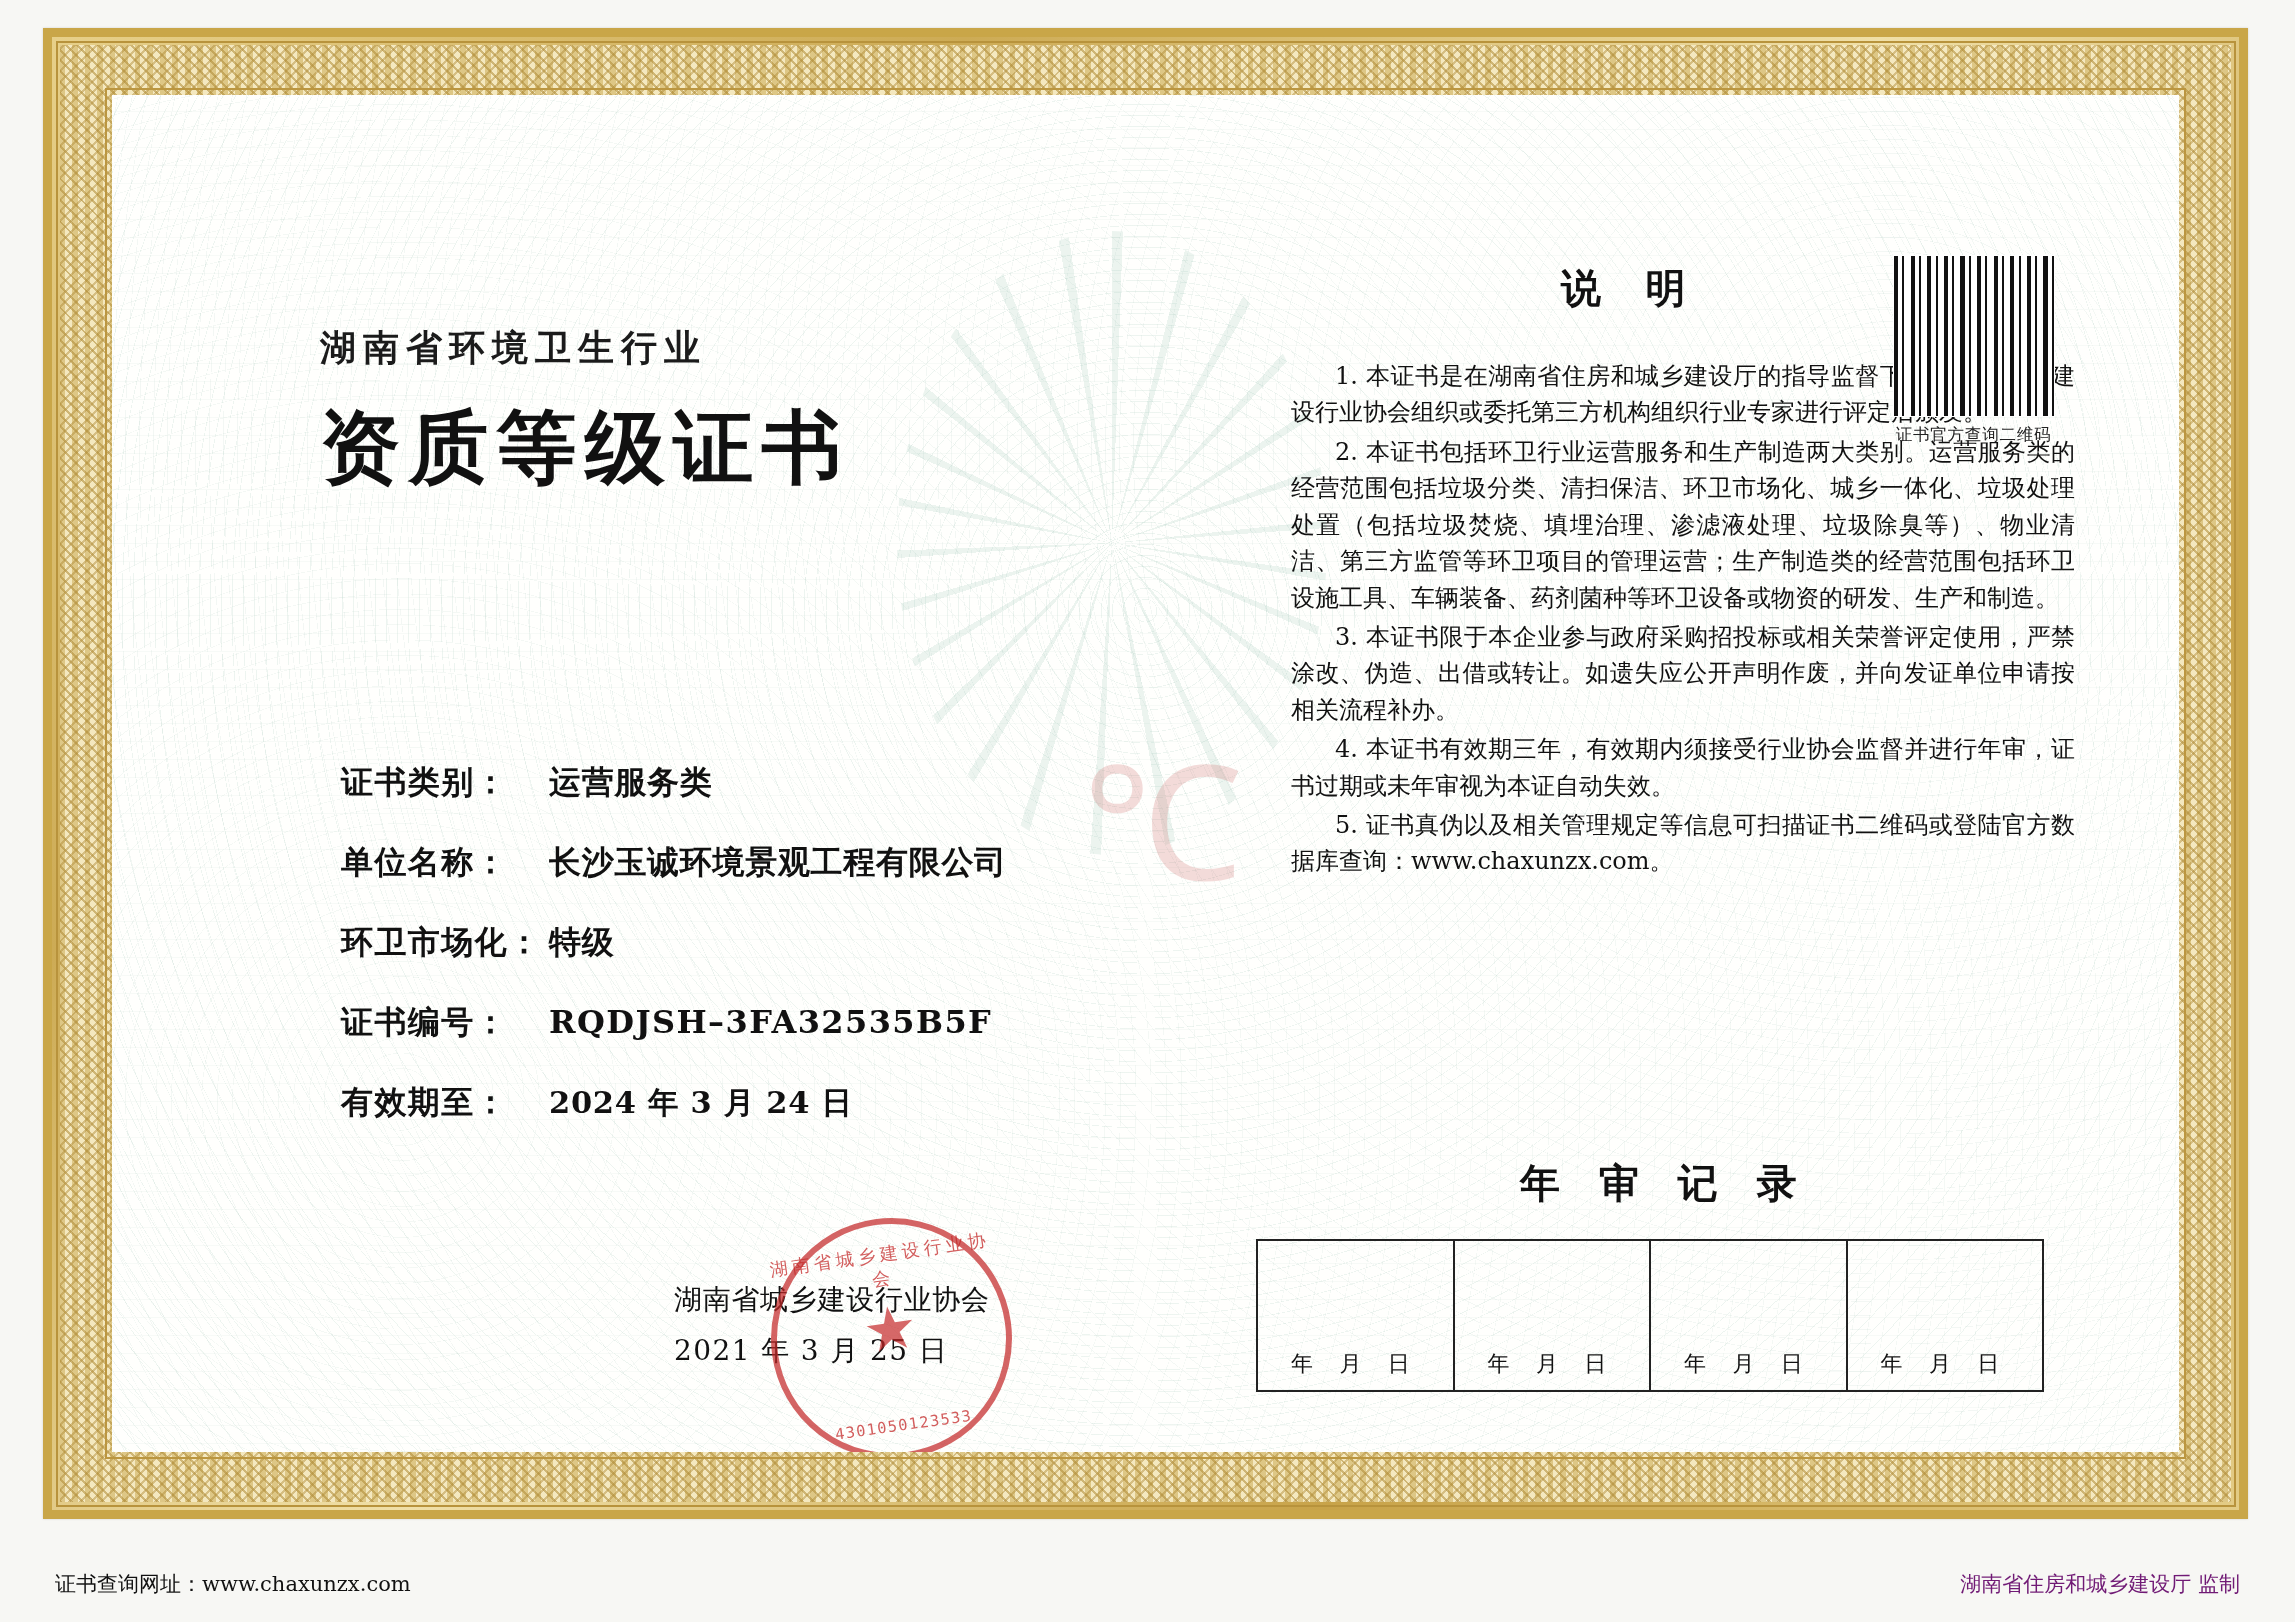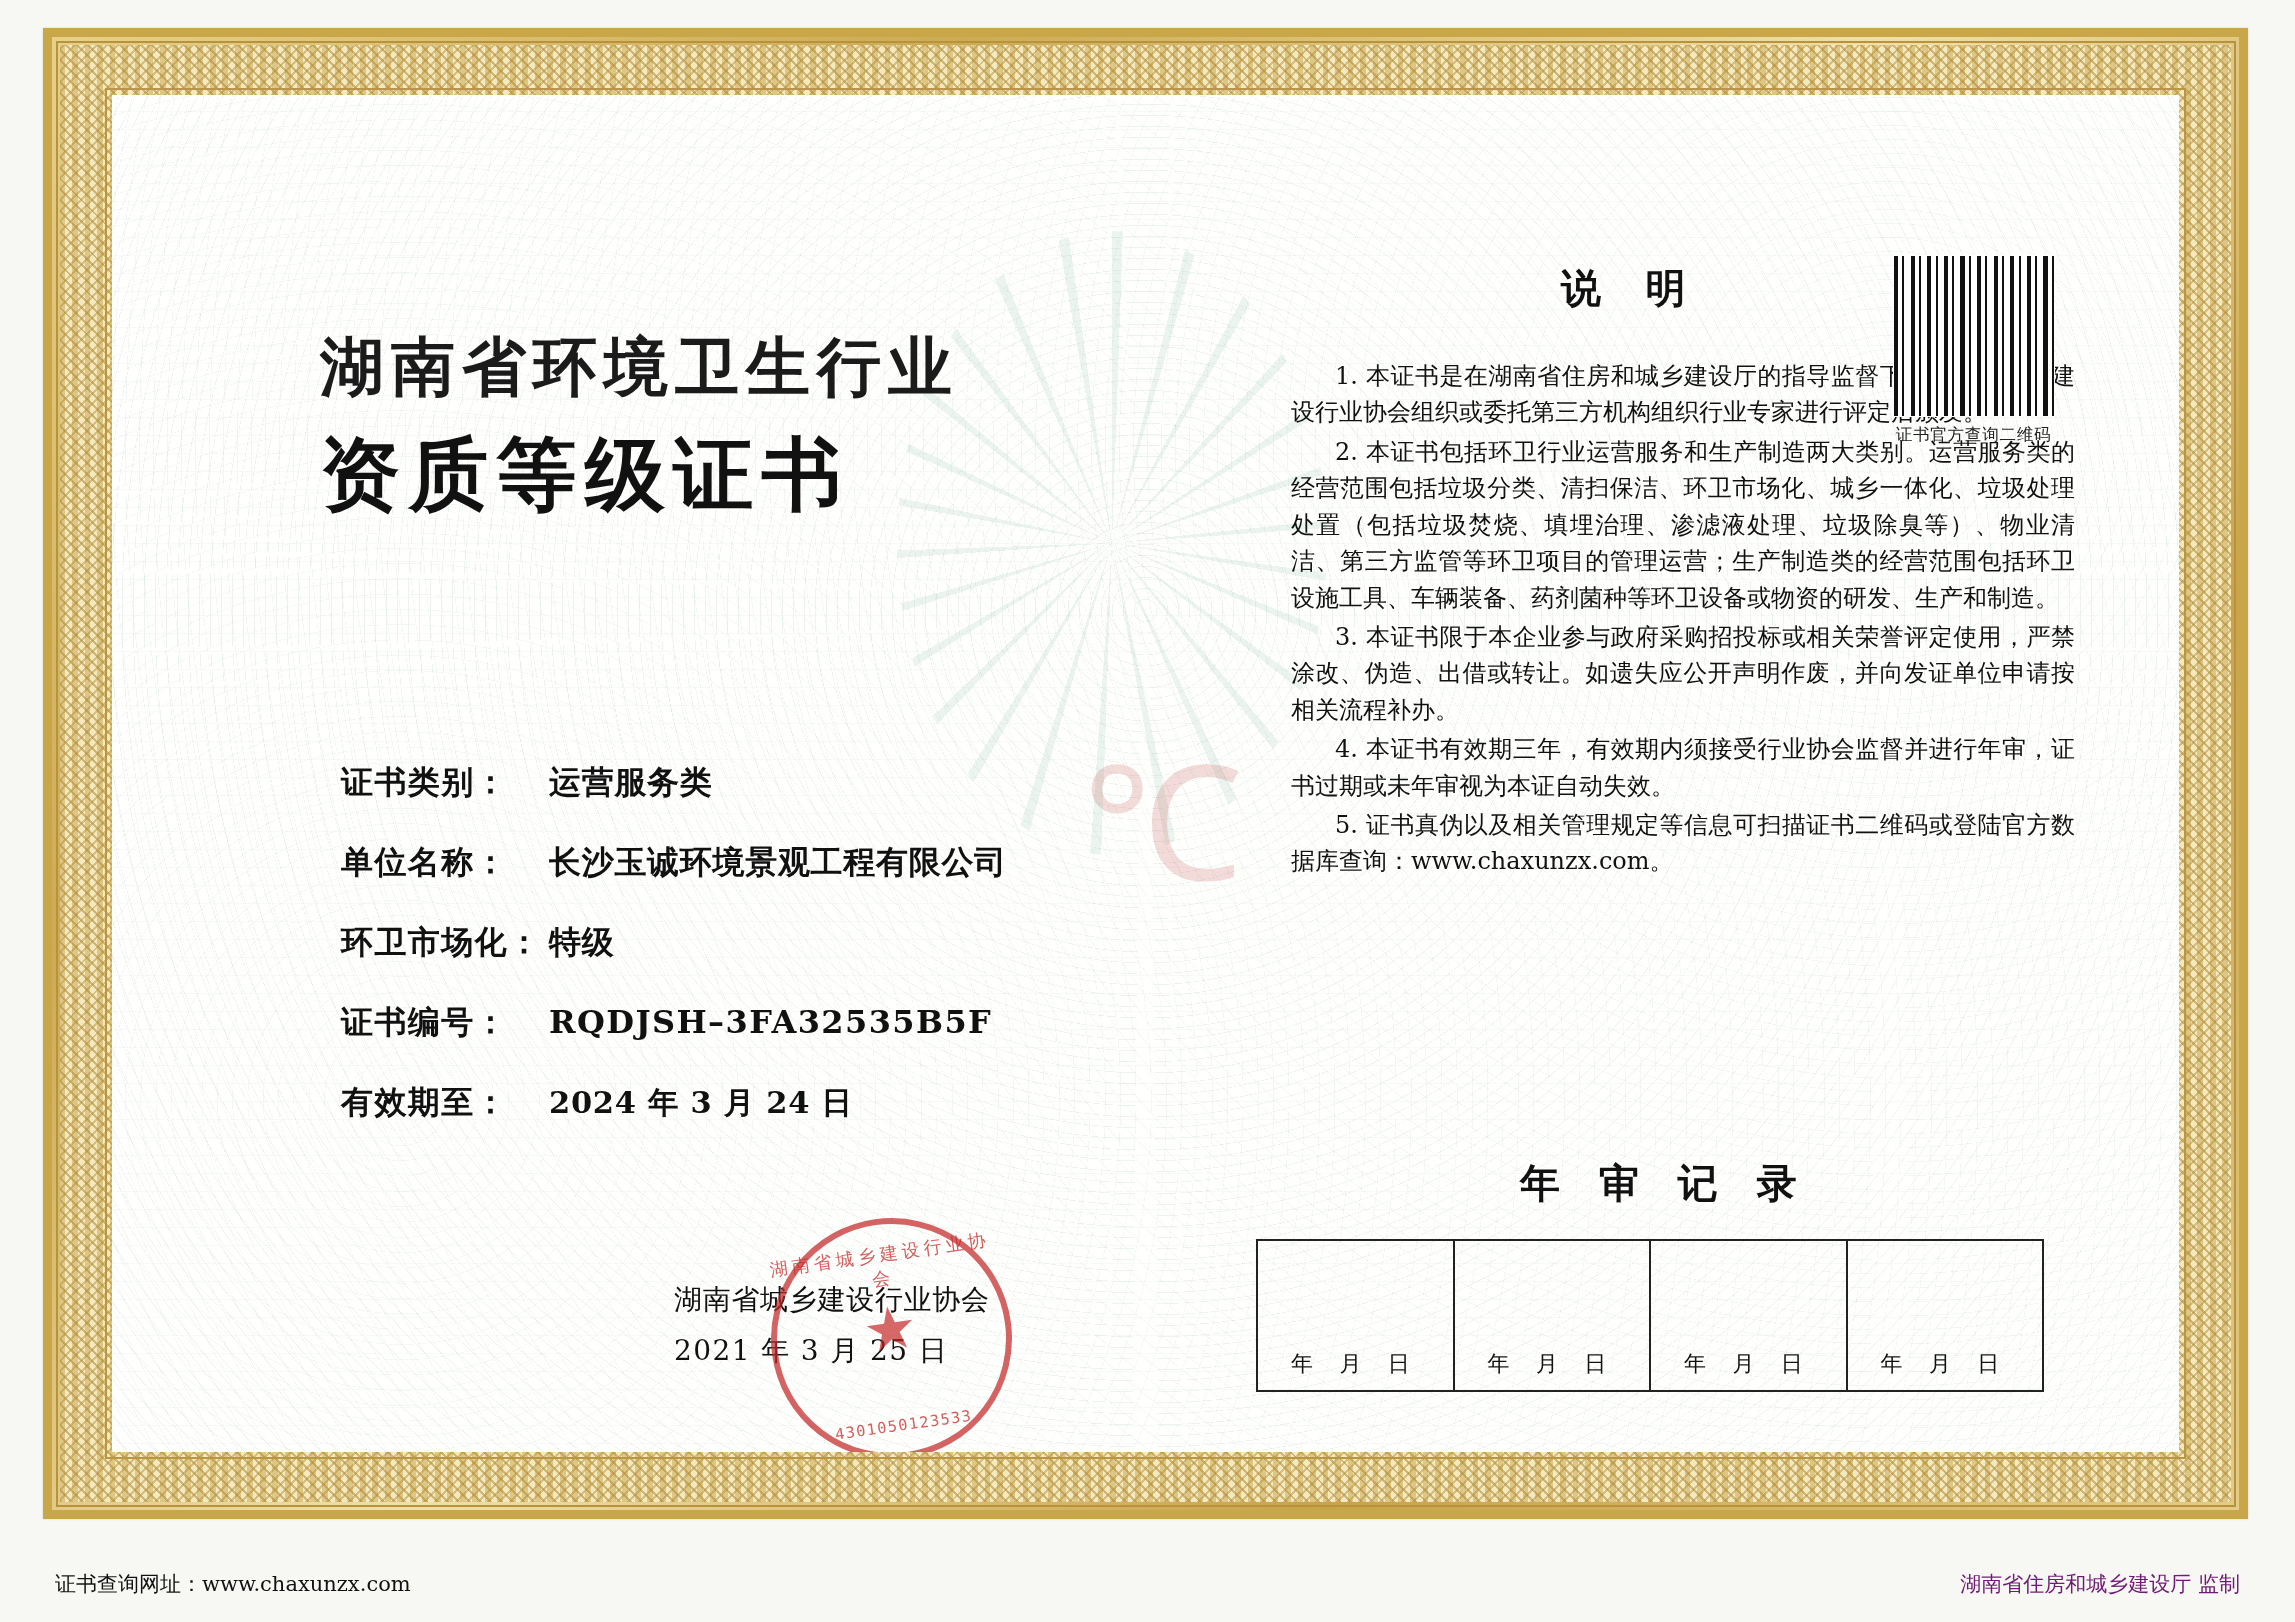--- a/index.html
+++ b/index.html
@@ -114,28 +114,28 @@
   }
 
   
   .left-col {
     position: absolute;
     left: 208px;
     top: 229px;
     width: 874px;
   }
   .title-line1 {
-    font-size: 64px;
+    font-size: 36px;
     letter-spacing: 7px;
     color: #1b1b1b;
     font-weight: bold;
     font-family: Liberation Sans, sans-serif;
   }
   .title-line2 {
-    margin-top: 11px;
+    margin-top: 22px;
     font-size: 80px;
     letter-spacing: 8.3px;
     color: #111;
     font-weight: bold;
     font-family: "DejaVu Serif", "Liberation Serif", serif;
   }
 
   .fields {
     position: absolute;
     left: 229px;

